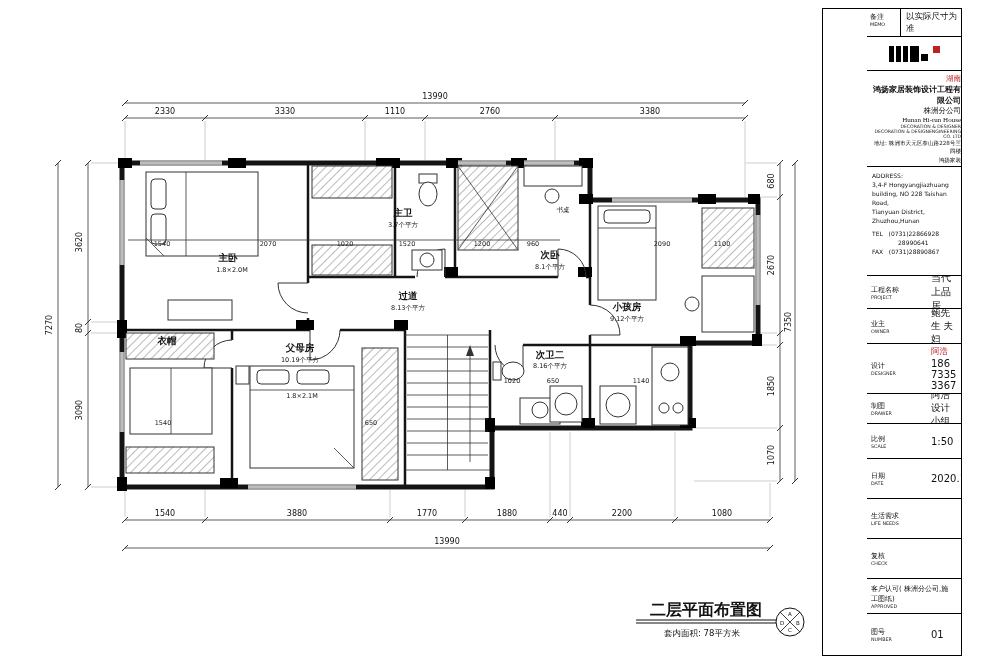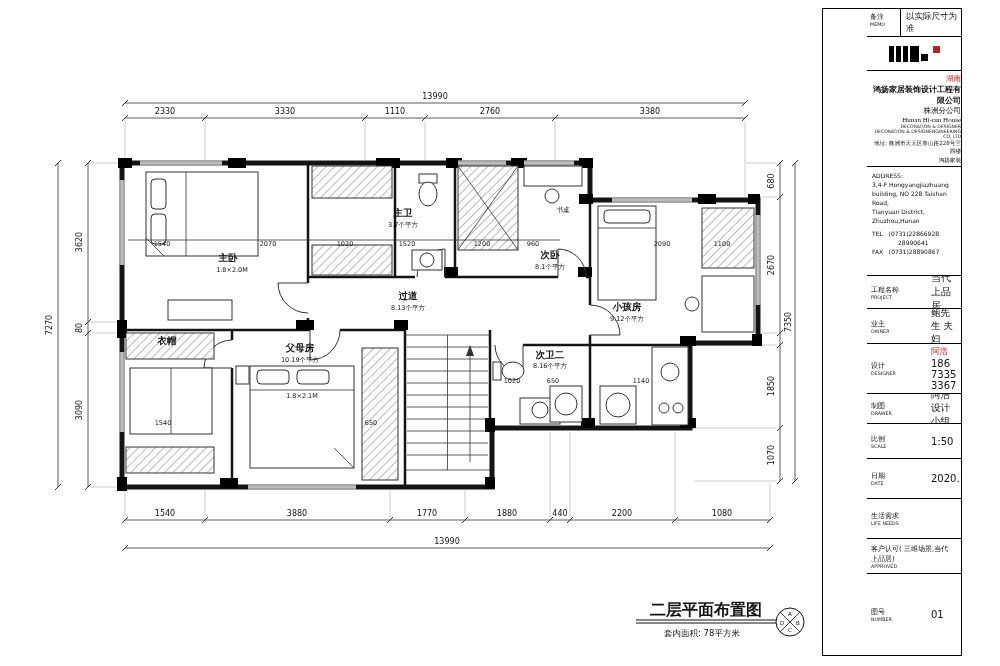--- a/index.html
+++ b/index.html
@@ -425,24 +425,31 @@
     </div>
 
     <div class="tb-row r-f h40">
       <div class="tb-label">
           <div class="cn">生活需求</div>
           <div class="en">LIFE NEEDS</div>
         </div>
       <div class="tb-value"></div>
     </div>
 
+    <div class="tb-row r-f h40">
+      <div class="tb-label">
+          <div class="cn">复核</div>
+          <div class="en">CHECK</div>
+        </div>
+      <div class="tb-value"></div>
+    </div>
 
     <div class="tb-row r-f h35">
       <div class="tb-label" style="width:84px">
-          <div class="cn cn-long">客户认可( 三维场景,当代上品居)</div>
+          <div class="cn cn-long">客户认可( 株洲分公司,施工图纸)</div>
           <div class="en">APPROVED</div>
         </div>
       <div class="tb-value"></div>
     </div>
 
     <div class="tb-row r-f hfill">
       <div class="tb-label">
           <div class="cn">图号</div>
           <div class="en">NUMBER</div>
         </div>

